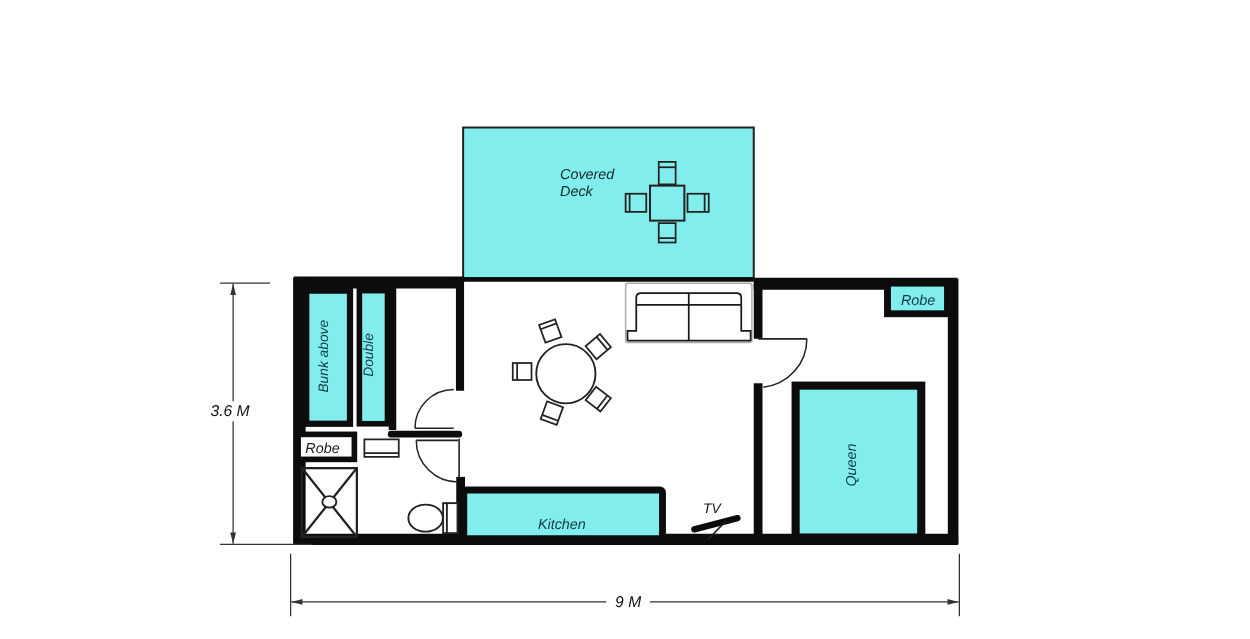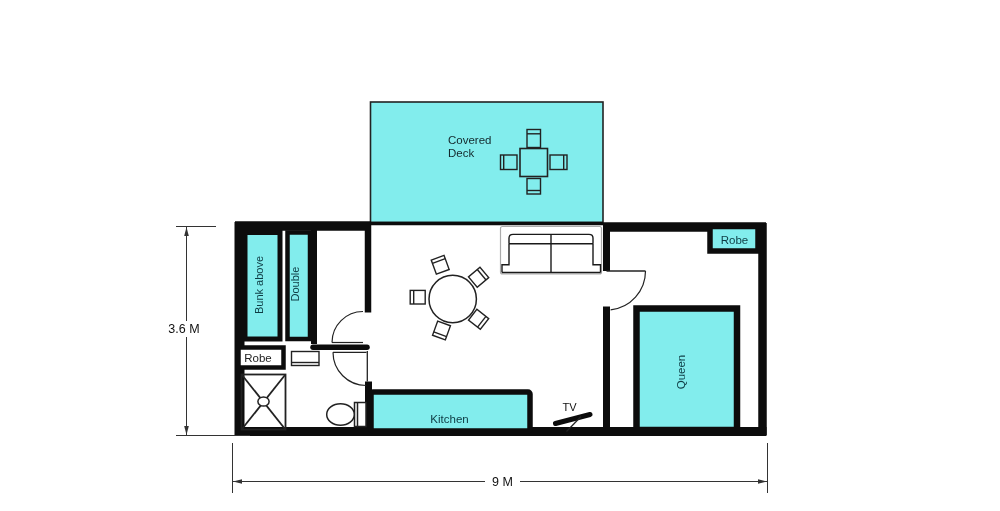--- a/index.html
+++ b/index.html
@@ -1,16 +1,16 @@
 <!DOCTYPE html>
 <html><head>
 <meta charset="utf-8">
 <style>
   html,body{margin:0;padding:0;background:#ffffff;}
-  .page{width:1000px;height:511px;position:relative;background:#ffffff;overflow:hidden;}
+  .page{width:1000px;height:511px;position:relative;background:#ffffff;overflow:hidden;font-style:italic;}
   svg{position:absolute;left:0;top:0;}
   text{font-family:"Liberation Sans",sans-serif;}
 </style>
 </head>
 <body>
 <div class="page">
 <svg width="1000" height="511" viewBox="0 0 1000 511">
 
   <rect x="370.5" y="102" width="232.5" height="120.5" fill="#82eded" stroke="#222222" stroke-width="1.6"></rect>
 

